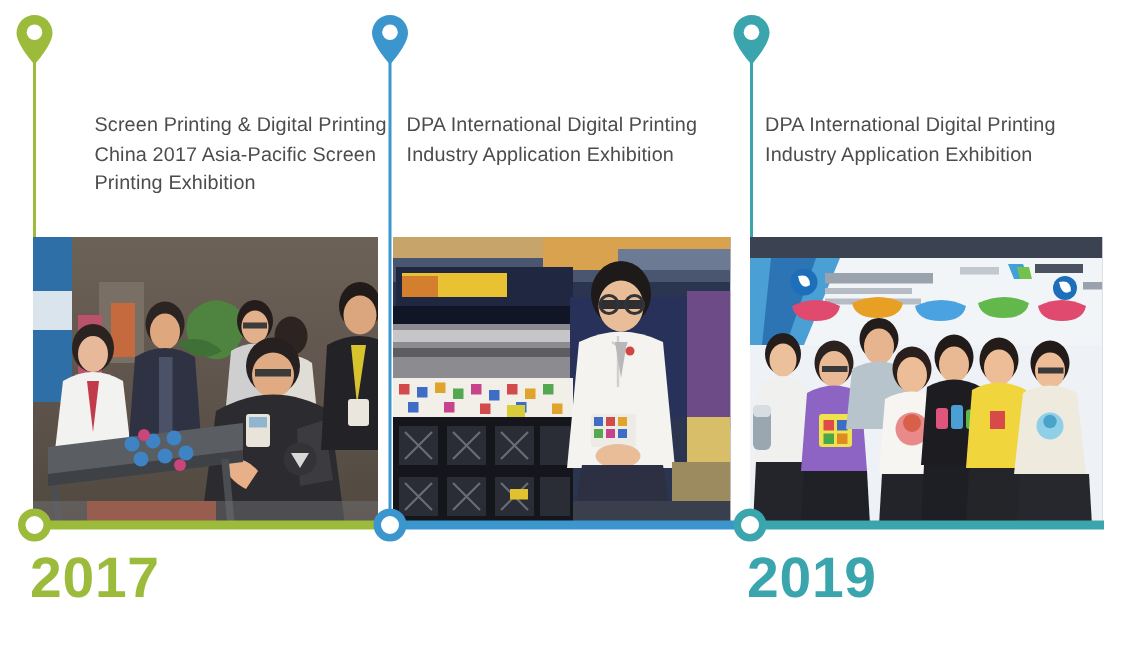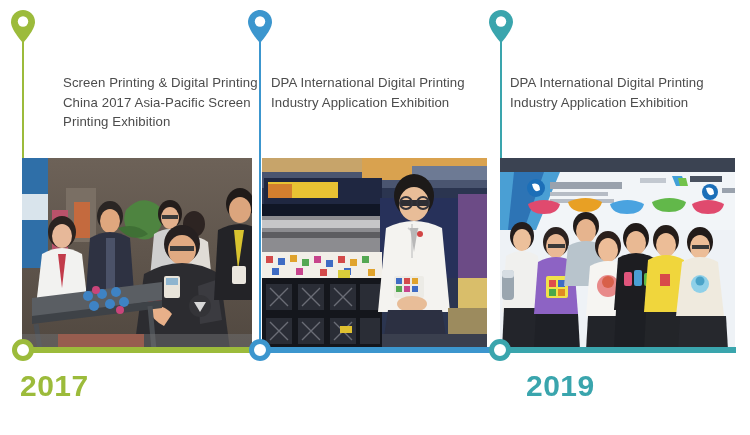--- a/index.html
+++ b/index.html
@@ -35,21 +35,21 @@
   .photo svg{display:block;}
 
   
   .tline{position:absolute;height:6px;}
   .ring{position:absolute;width:22px;height:22px;border-radius:50%;
         background:#ffffff;box-sizing:border-box;}
 
   
   .year{
     position:absolute;
-    font-size:30px;
+    font-size:38px;
     font-weight:bold;
     letter-spacing:0.5px;
     line-height:40px;
   }
 </style>
 </head>
 <body>
 
 <div id="stage">
 
@@ -324,15 +324,15 @@
 
   <div class="tline" style="left:22px;top:347px;width:240px;background:#9cbb3b;"></div>
   <div class="tline" style="left:258px;top:347px;width:244px;background:#3c96ce;"></div>
   <div class="tline" style="left:498px;top:347px;width:238px;background:#3aa5ad;"></div>
 
   <div class="ring" style="left:12px;top:339px;border:5px solid #9cbb3b;"></div>
   <div class="ring" style="left:249px;top:339px;border:5px solid #3c96ce;"></div>
   <div class="ring" style="left:489px;top:339px;border:5px solid #3aa5ad;"></div>
 
   <div class="year" style="left:20px;top:366px;color:#9cbb3b;">2017</div>
-  <div class="year" style="left:498px;top:366px;color:#3aa5ad;margin-left:28px;">2019</div>
+  <div class="year" style="left:498px;top:366px;color:#3aa5ad;">2019</div>
 
 </div>
 
 </body></html>

